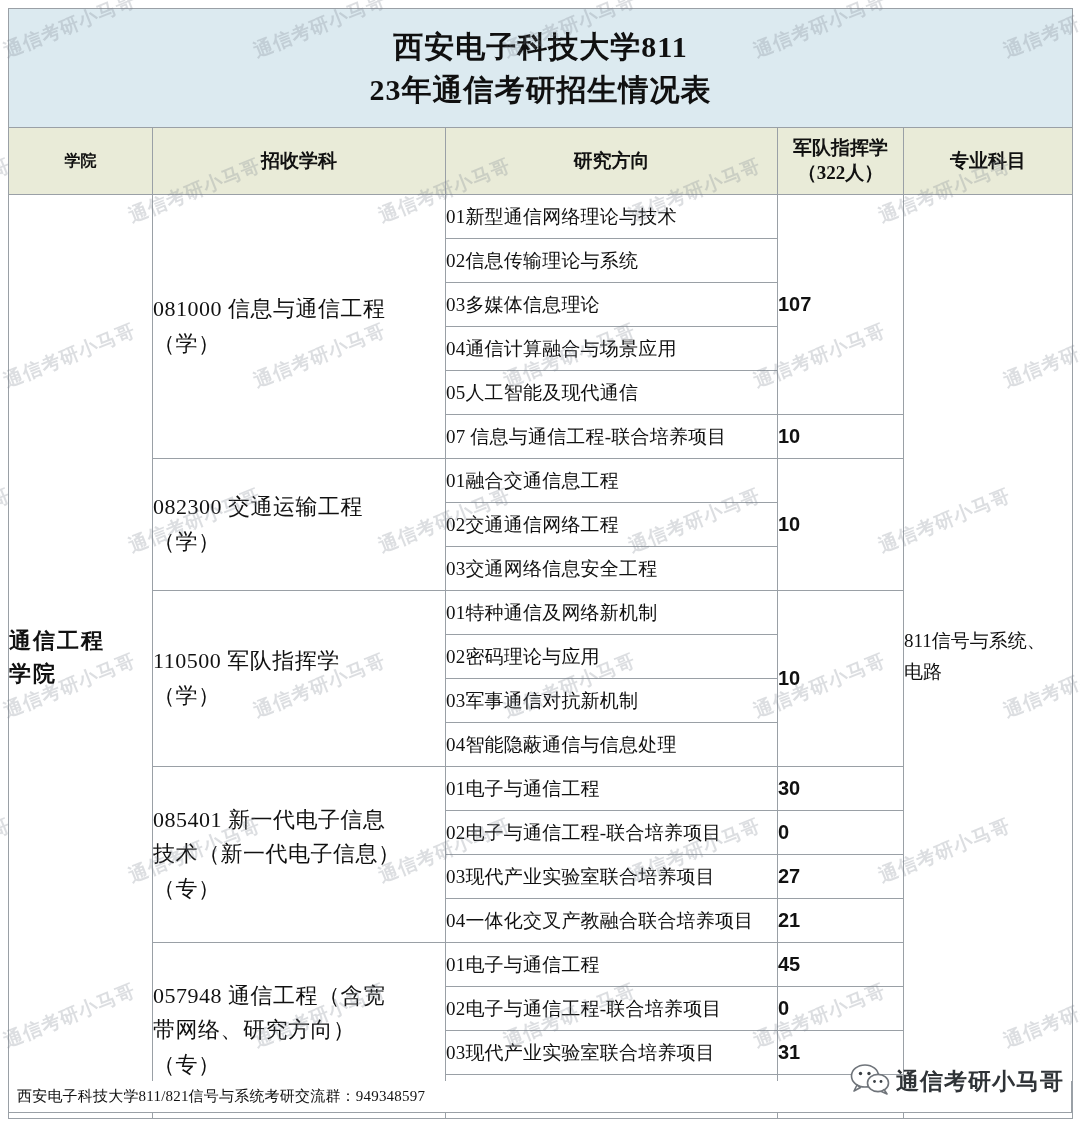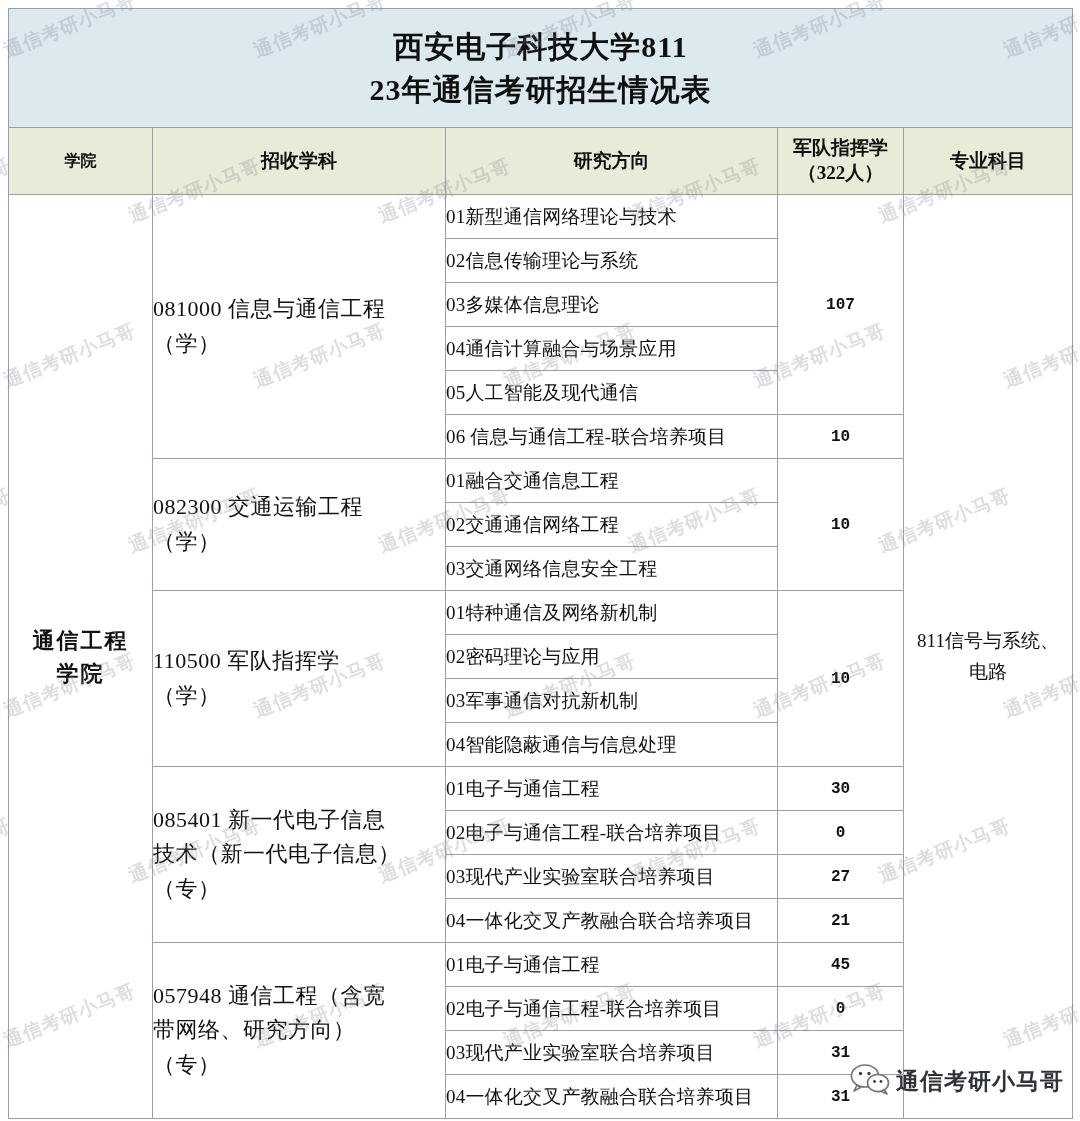--- a/index.html
+++ b/index.html
@@ -96,47 +96,47 @@
   }
   .hdr.small { font-size: 16px; }
 
   
   .cell {
     background: #ffffff;
     font-size: 19px;
     color: #111;
   }
   .c-college {
-    text-align: center;
+    text-align: left;
     font-weight: 700;
     font-size: 22px;
     line-height: 1.5;
     letter-spacing: 2px;
   }
   .c-major {
     font-size: 22px;
     line-height: 1.55;
     padding: 4px 10px;
     letter-spacing: 0.5px;
   }
   .c-dir {
     text-align: left;
     font-size: 19px;
     padding: 6px 4px 6px 8px;
     height: 43px;
     letter-spacing: 0.2px;
   }
   .c-num {
-    text-align: center;
-    font-size: 16px;
-    font-family: Liberation Mono, monospace;
+    text-align: left;
+    font-size: 20px;
+    font-family: Liberation Sans, sans-serif;
     font-weight: 600;
   }
   .c-subject {
-    text-align: center;
+    text-align: left;
     font-size: 19px;
     line-height: 1.6;
     padding: 0 14px;
   }
 
   
   .c-dir, .c-num { border-top: 1px solid #a9aeb3; border-bottom: 1px solid #a9aeb3; }
 
   
   #footer-strip {
@@ -232,21 +232,21 @@
           <tr>
             <td class="cell c-dir">03多媒体信息理论</td>
           </tr>
           <tr>
             <td class="cell c-dir">04通信计算融合与场景应用</td>
           </tr>
           <tr>
             <td class="cell c-dir">05人工智能及现代通信</td>
           </tr>
           <tr>
-            <td class="cell c-dir">06  信息与通信工程-联合培养项目</td>
+            <td class="cell c-dir">07  信息与通信工程-联合培养项目</td>
             <td class="cell c-num" rowspan="1">10</td>
           </tr>
           <tr>
             <td class="cell c-major" rowspan="3">
               <div>082300  交通运输工程</div>
               <div>（学）</div>
             </td>
             <td class="cell c-dir">01融合交通信息工程</td>
             <td class="cell c-num" rowspan="3">10</td>
           </tr>
@@ -312,20 +312,23 @@
             <td class="cell c-num" rowspan="1">31</td>
           </tr>
           <tr>
             <td class="cell c-dir">04一体化交叉产教融合联合培养项目</td>
             <td class="cell c-num" rowspan="1">31</td>
           </tr>
         </tbody>
     </table>
   </div>
 
+  <div id="footer-strip">
+    <span id="footer-text">西安电子科技大学811/821信号与系统考研交流群：949348597</span>
+  </div>
 
   <div id="wechat-badge">
     <span class="wx-icon">
       <svg width="40" height="32" viewBox="0 0 40 32" aria-hidden="true">
         <ellipse cx="15" cy="13" rx="13.5" ry="11" fill="#ffffff" stroke="#6f747a" stroke-width="1.6"></ellipse>
         <path d="M7 22 L4 28 L10.5 24.5 Z" fill="#ffffff" stroke="#6f747a" stroke-width="1.6" stroke-linejoin="round"></path>
         <circle cx="10.5" cy="10.5" r="1.7" fill="#3a3f44"></circle>
         <circle cx="19" cy="10.5" r="1.7" fill="#3a3f44"></circle>
         <ellipse cx="28" cy="20" rx="10.5" ry="8.6" fill="#ffffff" stroke="#6f747a" stroke-width="1.6"></ellipse>
         <path d="M34 26.5 L37 31 L31.5 28.5 Z" fill="#ffffff" stroke="#6f747a" stroke-width="1.6" stroke-linejoin="round"></path>

